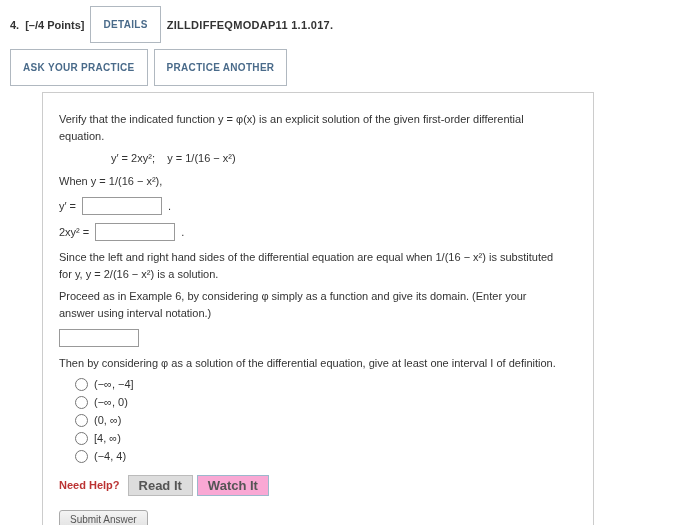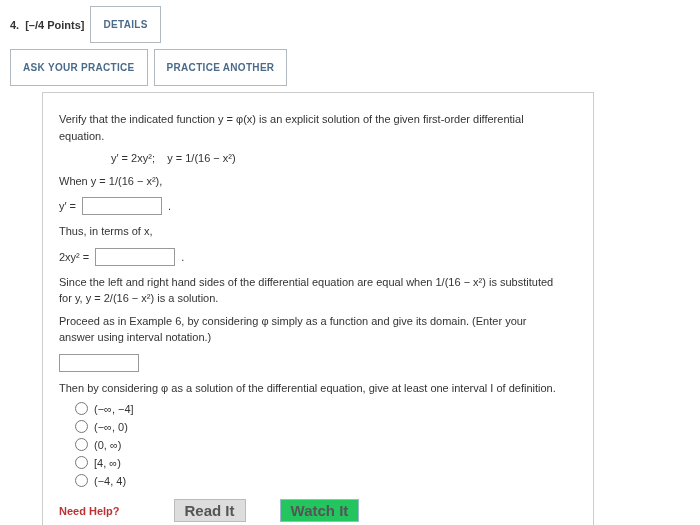--- a/index.html
+++ b/index.html
@@ -41,69 +41,68 @@
       width: 80px;
       height: 18px;
       padding: 2px;
       font-size: 11px;
     }
     .input-row { display: flex; align-items: center; gap: 6px; margin: 8px 0; }
     .radio-group { margin: 6px 0 10px 16px; }
     .radio-row { display: flex; align-items: center; gap: 6px; margin: 5px 0; }
     .radio-row input { margin: 0; }
     .help-row { display: flex; align-items: center; gap: 4px; margin-top: 12px; }
-    .help-label { color: #b33; font-weight: bold; font-size: 11px; margin-right: 20px; }
+    .help-label { color: #b33; font-weight: bold; font-size: 11px; margin-right: 4px; }
     .help-btn {
       background: #ddd;
       border: 1px solid #bbb;
-      font-size: 15px;
+      font-size: 13px;
       font-weight: bold;
       padding: 2px 10px;
       cursor: pointer;
       color: #555;
-      margin-left: 30px;
     }
-    .help-btn.watch { background: #22c55e; border-color: #9cb8cc; }
+    .help-btn.watch { background: #f9a8d4; border-color: #9cb8cc; }
     .submit {
       margin-top: 14px;
       background: linear-gradient(#f4f4f4,#e2e2e2);
       border: 1px solid #aaa;
       border-radius: 3px;
       font-size: 10px;
       padding: 3px 10px;
       color: #555;
       cursor: pointer;
     }
   </style>
 </head>
 <body>
 
 <div class="header-row">
   <span class="pts">4.</span>
   <span class="pts">[–/4 Points]</span>
   <button class="btn">DETAILS</button>
+  <span class="ref">ZILLDIFFEQMODAP11 1.1.017.</span>
 </div>
 <div class="header-row" style="padding-top:0;">
   <button class="btn">ASK YOUR PRACTICE</button>
   <button class="btn">PRACTICE ANOTHER</button>
 </div>
 
 <div class="content">
   <div class="line">Verify that the indicated function y = φ(x) is an explicit solution of the given first-order differential equation.</div>
   <div class="line indent">
     <span>y′ = 2xy²;</span>&nbsp;&nbsp;&nbsp;
     <span>y = 1/(16 − x²)</span>
   </div>
   <div class="line">When y = 1/(16 − x²),</div>
   <div class="input-row">
     <span>y′ =</span>
     <input class="input-blank" type="text" style="">
     <span>.</span>
   </div>
-  <div class="line">Thus, in terms of x,</div>
   <div class="input-row">
     <span>2xy² =</span>
     <input class="input-blank" type="text" style="">
     <span>.</span>
   </div>
   <div class="line">Since the left and right hand sides of the differential equation are equal when 1/(16 − x²) is substituted for y, y = 2/(16 − x²) is a solution.</div>
   <div class="line">Proceed as in Example 6, by considering φ simply as a function and give its domain. (Enter your answer using interval notation.)</div>
   <div class="input-row">
     <input class="input-blank" type="text" style="">
   </div>

